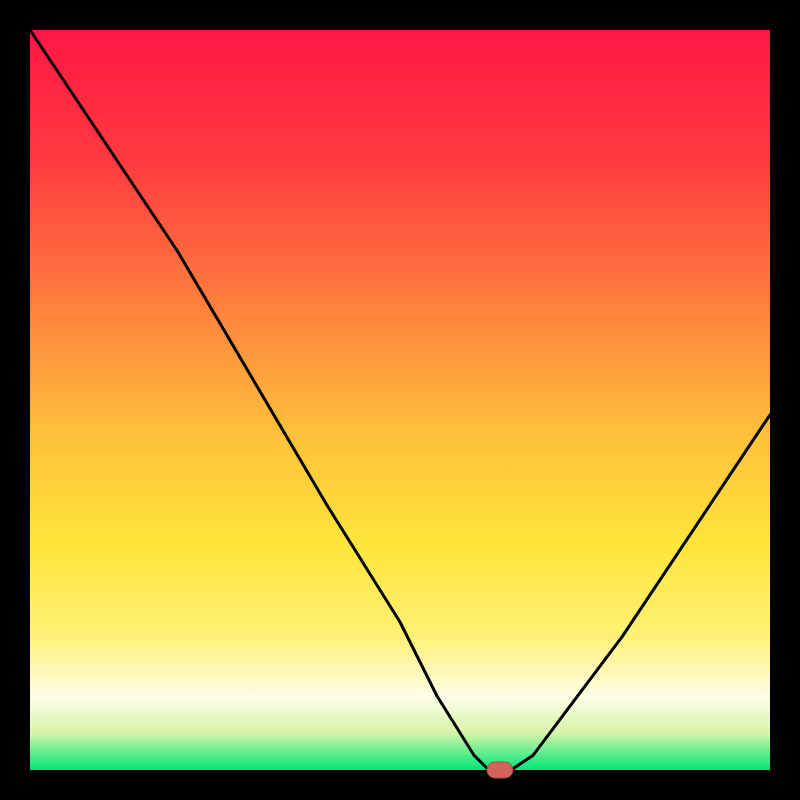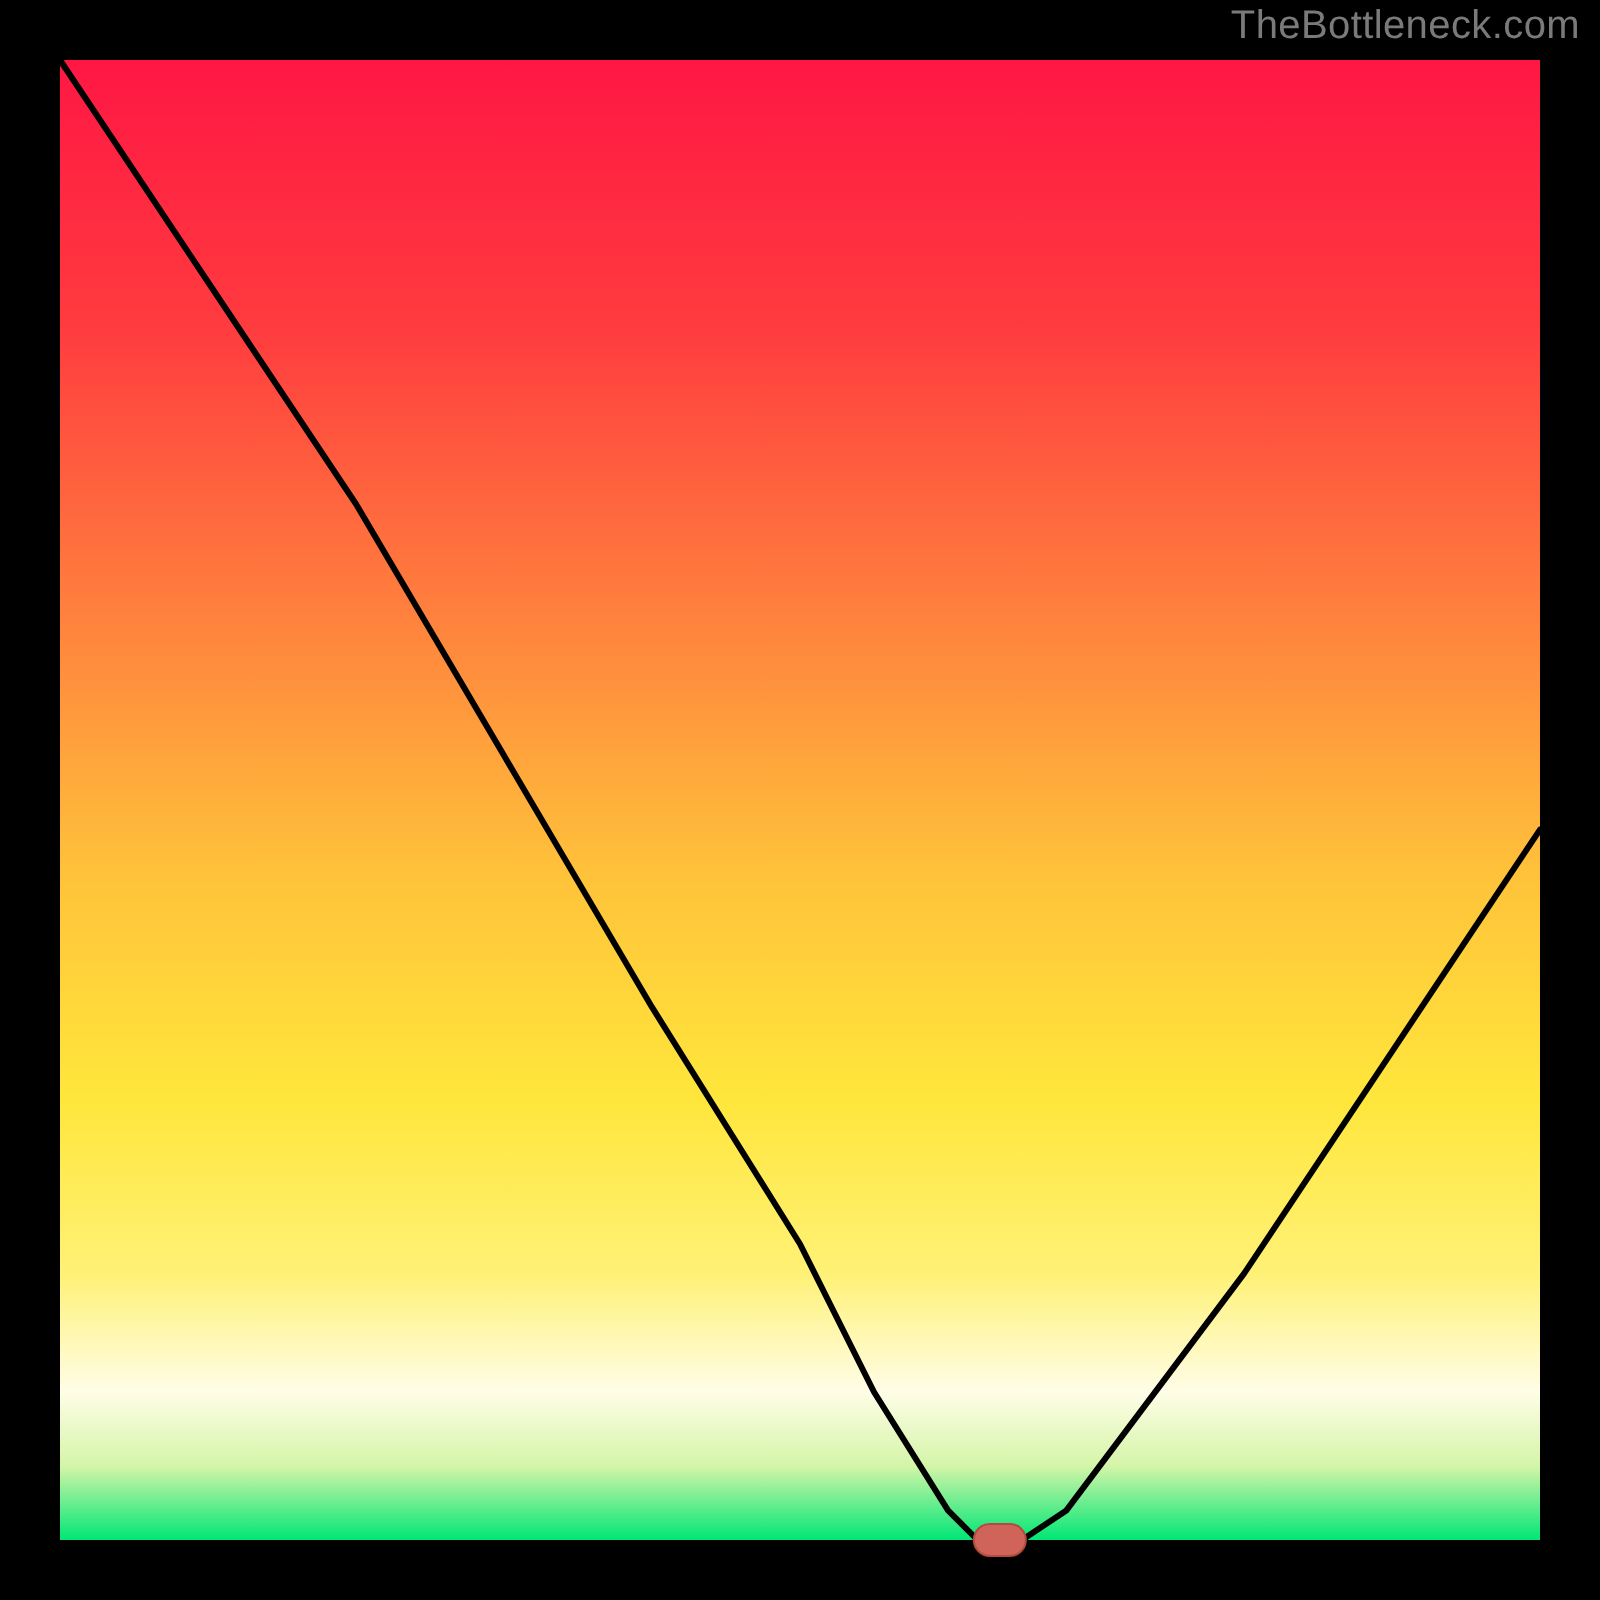--- a/index.html
+++ b/index.html
@@ -26,21 +26,20 @@
     font-size: 20px;
     font-weight: 400;
     letter-spacing: 0.2px;
     z-index: 10;
   }
 </style>
 </head>
 <body>
 
 <div id="chart-wrap">
-  <div id="watermark">TheBottleneck.com</div>
   <svg id="chart-svg" width="800" height="800" viewBox="0 0 800 800">
       <defs>
         <linearGradient id="bg-grad" x1="0" y1="0" x2="0" y2="1">
           <stop offset="0%" stop-color="#ff1744"></stop>
           <stop offset="18%" stop-color="#ff3b3f"></stop>
           <stop offset="40%" stop-color="#ff8a3d"></stop>
           <stop offset="55.00000000000001%" stop-color="#ffc23a"></stop>
           <stop offset="70%" stop-color="#ffe63b"></stop>
           <stop offset="82%" stop-color="#fff176"></stop>
           <stop offset="90%" stop-color="#fffde7"></stop>

